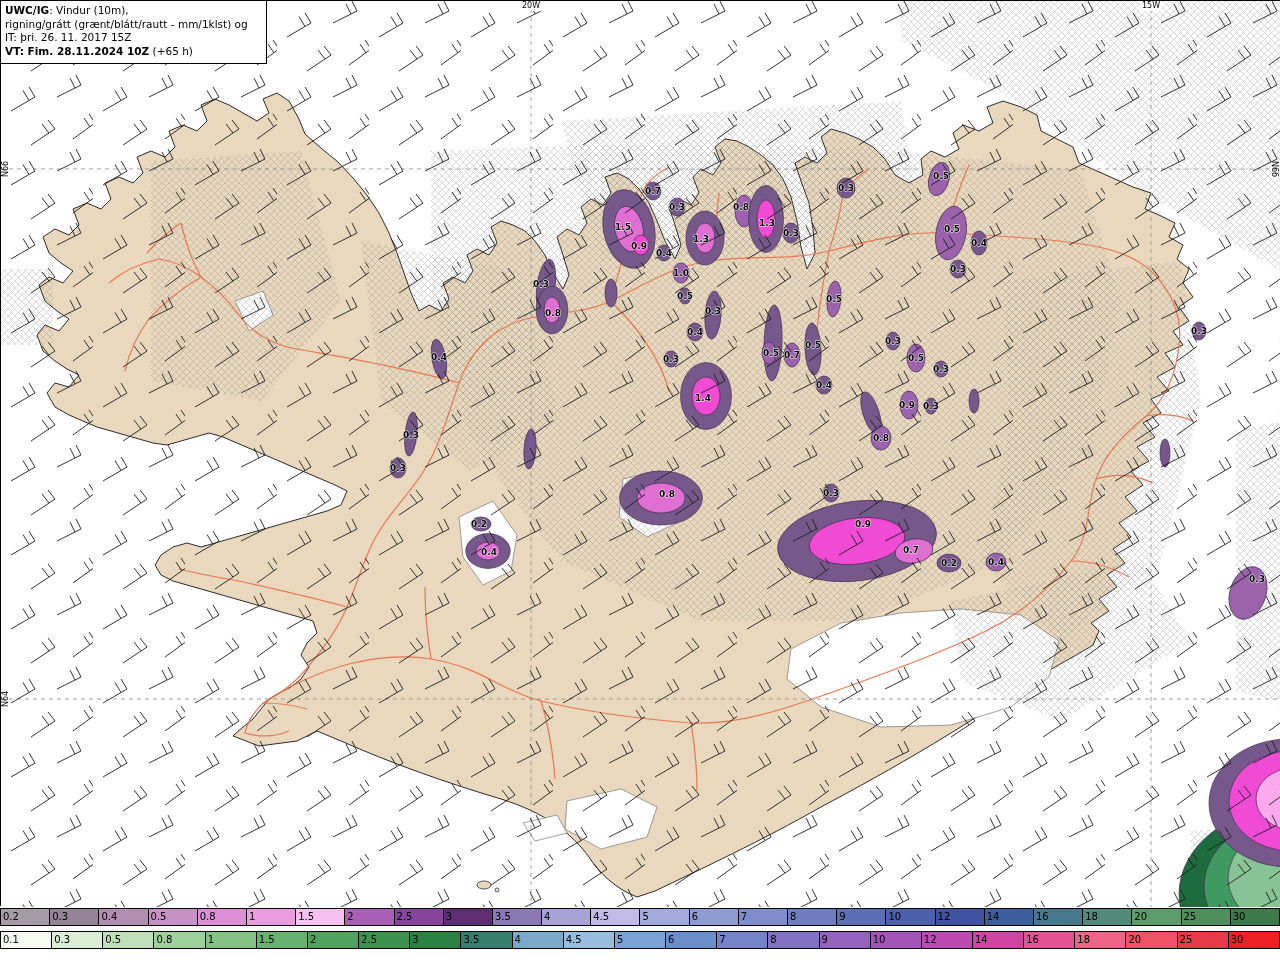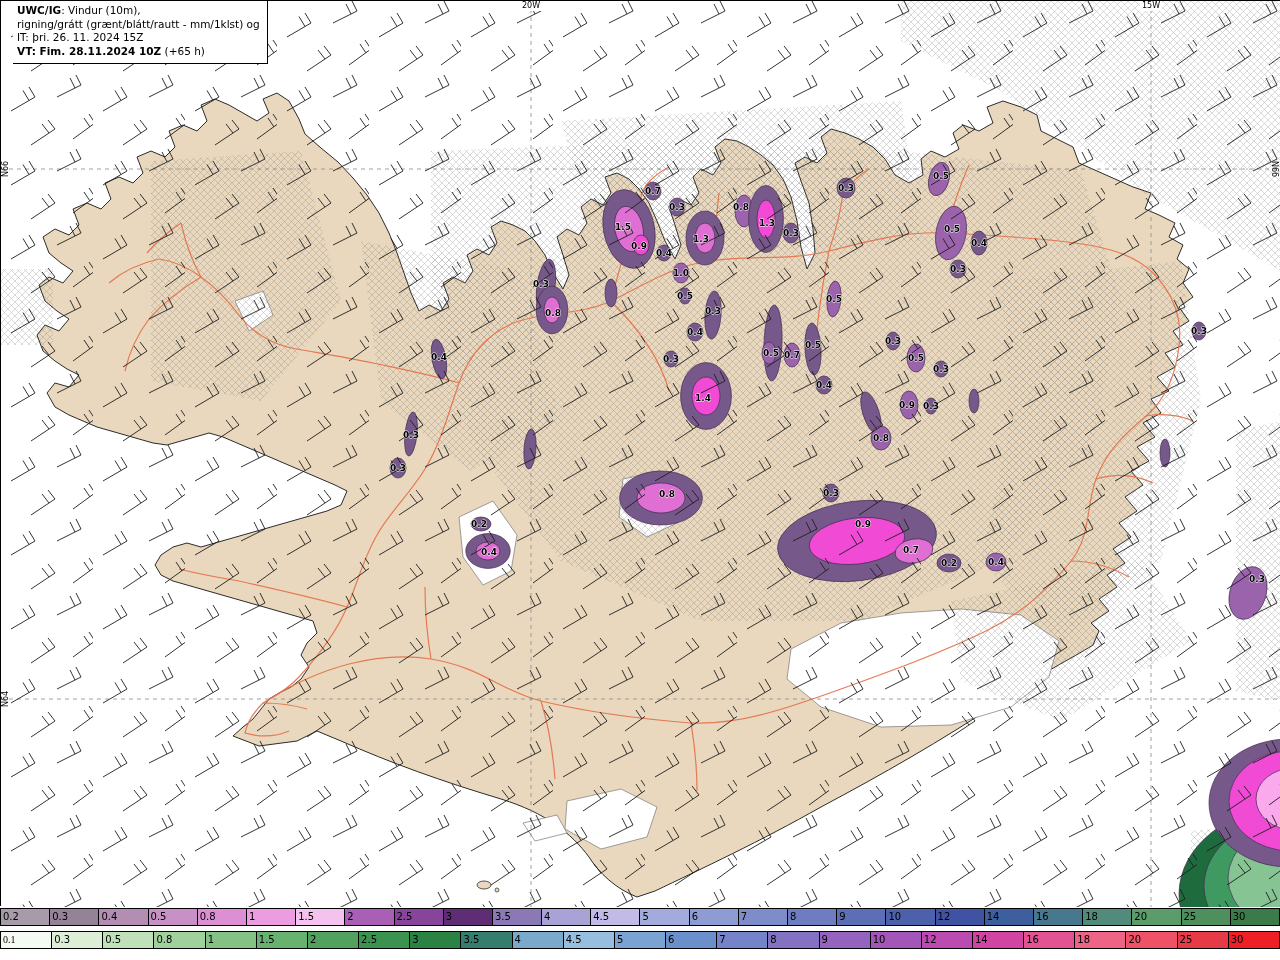--- a/index.html
+++ b/index.html
@@ -1,19 +1,19 @@
 <!DOCTYPE html>
 <html><head>
 <meta charset="utf-8">
 <style>
   html,body{margin:0;padding:0;background:#fff;}
   #app{position:relative;width:1280px;height:960px;background:#fff;font-family:"DejaVu Sans",sans-serif;overflow:hidden;}
   #map{position:absolute;left:0;top:0;width:1280px;height:906px;border:1px solid #000;box-sizing:border-box;background:#fff;}
   #map-svg{position:absolute;left:0;top:0;}
-  .legend{position:absolute;left:12px;top:0;z-index:6;background:#fff;border-right:1px solid #000;border-bottom:1px solid #000;padding:3px 7px 4px 4px;font-size:10.5px;line-height:1.3;color:#000;max-width:252px;}
+  .legend{position:absolute;left:0;top:0;z-index:6;background:#fff;border-right:1px solid #000;border-bottom:1px solid #000;padding:3px 18px 4px 4px;font-size:10.5px;line-height:1.3;color:#000;max-width:252px;}
   .lg-line b{font-weight:bold;}
   .top-coord{position:absolute;top:0;transform:translateX(-50%);font-size:8px;color:#000;background:#fff;padding:0 2px;z-index:5;line-height:10px;}
   .side-coord{position:absolute;font-size:8px;color:#000;z-index:5;width:24px;text-align:center;line-height:10px;background:transparent;}
   .side-coord.left{left:-7px;transform:rotate(-90deg);}
   .side-coord.right{right:-7px;transform:rotate(90deg);}
   .cbar{position:absolute;left:0;width:1280px;height:18px;display:flex;border:1px solid #000;box-sizing:border-box;z-index:2;}
   #cbar1{top:908px;}
   #cbar2{top:931px;}
   .cbar-cell{flex:1;position:relative;border-right:1px solid #000;box-sizing:border-box;}
   .cbar-cell:last-child{border-right:none;}
@@ -210,21 +210,21 @@
           <text x="948" y="565" class="blob-label">0.2</text>
           <text x="995" y="564" class="blob-label">0.4</text>
           <text x="1256" y="581" class="blob-label">0.3</text>
           <text x="1198" y="333" class="blob-label">0.3</text>
         </g>
     </svg>
 
     <div class="legend">
       <div class="lg-line"><b>UWC/IG</b><span>: Vindur (10m),</span></div>
       <div class="lg-line">rigning/grátt (grænt/blátt/rautt - mm/1klst) og</div>
-      <div class="lg-line">IT: þri. 26. 11. 2024 15Z</div>
+      <div class="lg-line">IT: þri. 26. 11. 2017 15Z</div>
       <div class="lg-line"><b>VT: Fim. 28.11.2024 10Z</b><span> (+65 h)</span></div>
     </div>
   <div class="top-coord" style="left: 530px;">20W</div>
       <div class="top-coord" style="left: 1150px;">15W</div>
       <div class="side-coord left" style="top: 163px;">N66</div>
       <div class="side-coord right" style="top: 163px;">N66</div>
       <div class="side-coord left" style="top: 693px;">N64</div>
     </div>
 
   <div id="cbar1" class="cbar">
@@ -301,21 +301,21 @@
         <span>20</span>
       </div>
       <div class="cbar-cell" style="background: rgb(79, 143, 92);">
         <span>25</span>
       </div>
       <div class="cbar-cell" style="background: rgb(61, 122, 73);">
         <span>30</span>
       </div>
     </div>
   <div id="cbar2" class="cbar">
-      <div class="cbar-cell" style="background: rgb(245, 250, 242); font-family: Liberation Serif, serif;">
+      <div class="cbar-cell" style="background: rgb(245, 250, 242);">
         <span>0.1</span>
       </div>
       <div class="cbar-cell" style="background: rgb(220, 238, 214);">
         <span>0.3</span>
       </div>
       <div class="cbar-cell" style="background: rgb(191, 224, 184);">
         <span>0.5</span>
       </div>
       <div class="cbar-cell" style="background: rgb(160, 208, 156);">
         <span>0.8</span>

